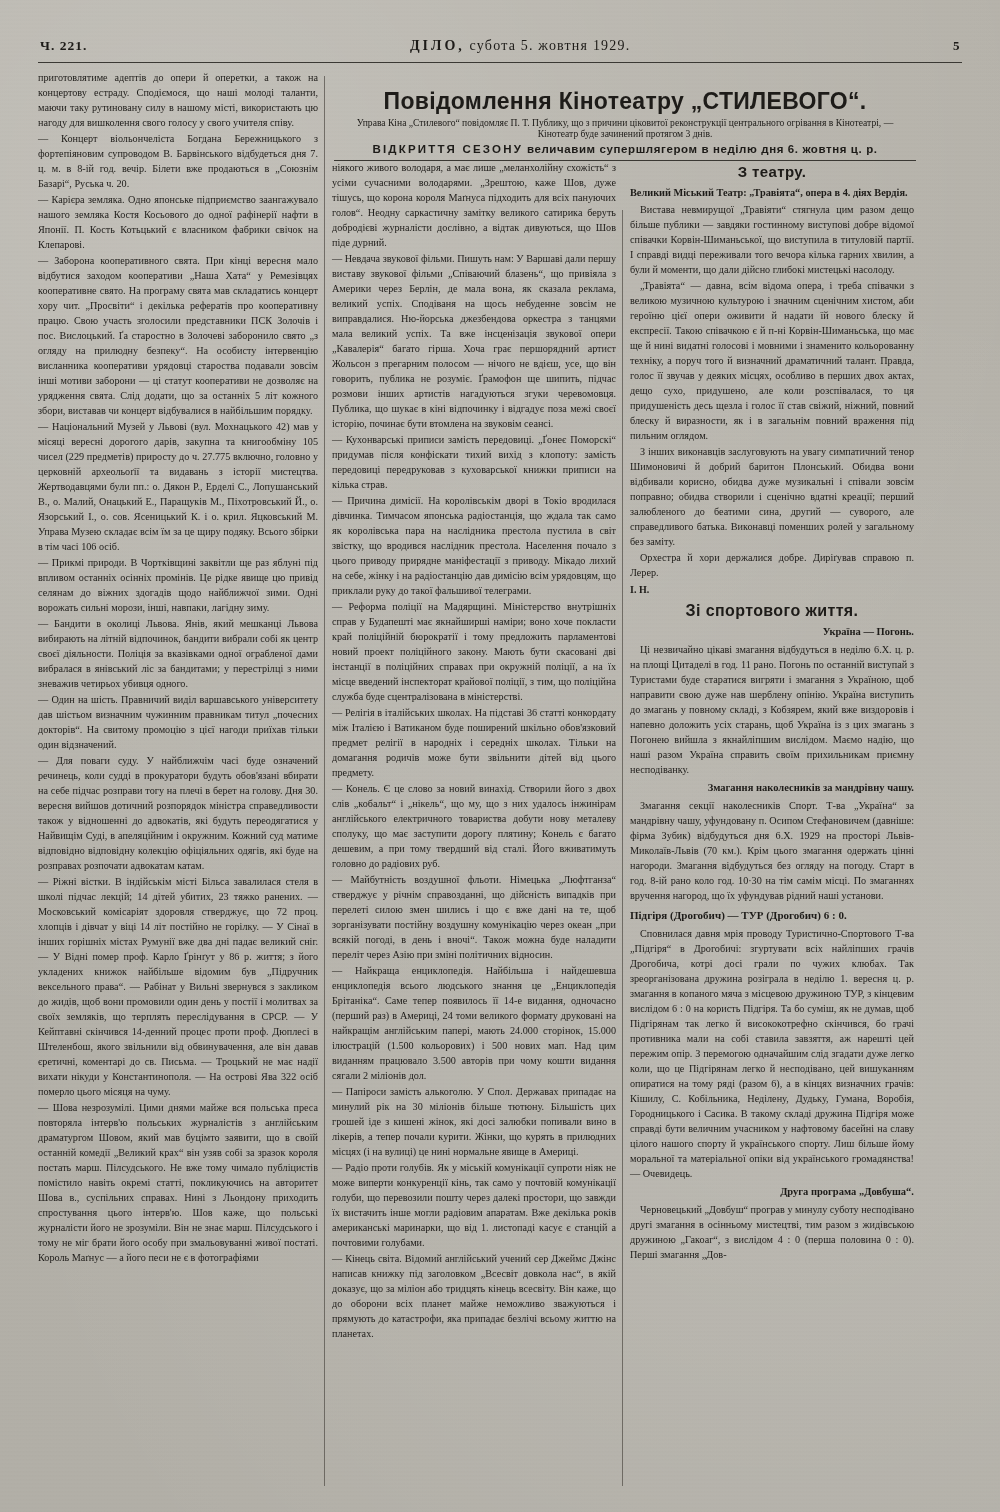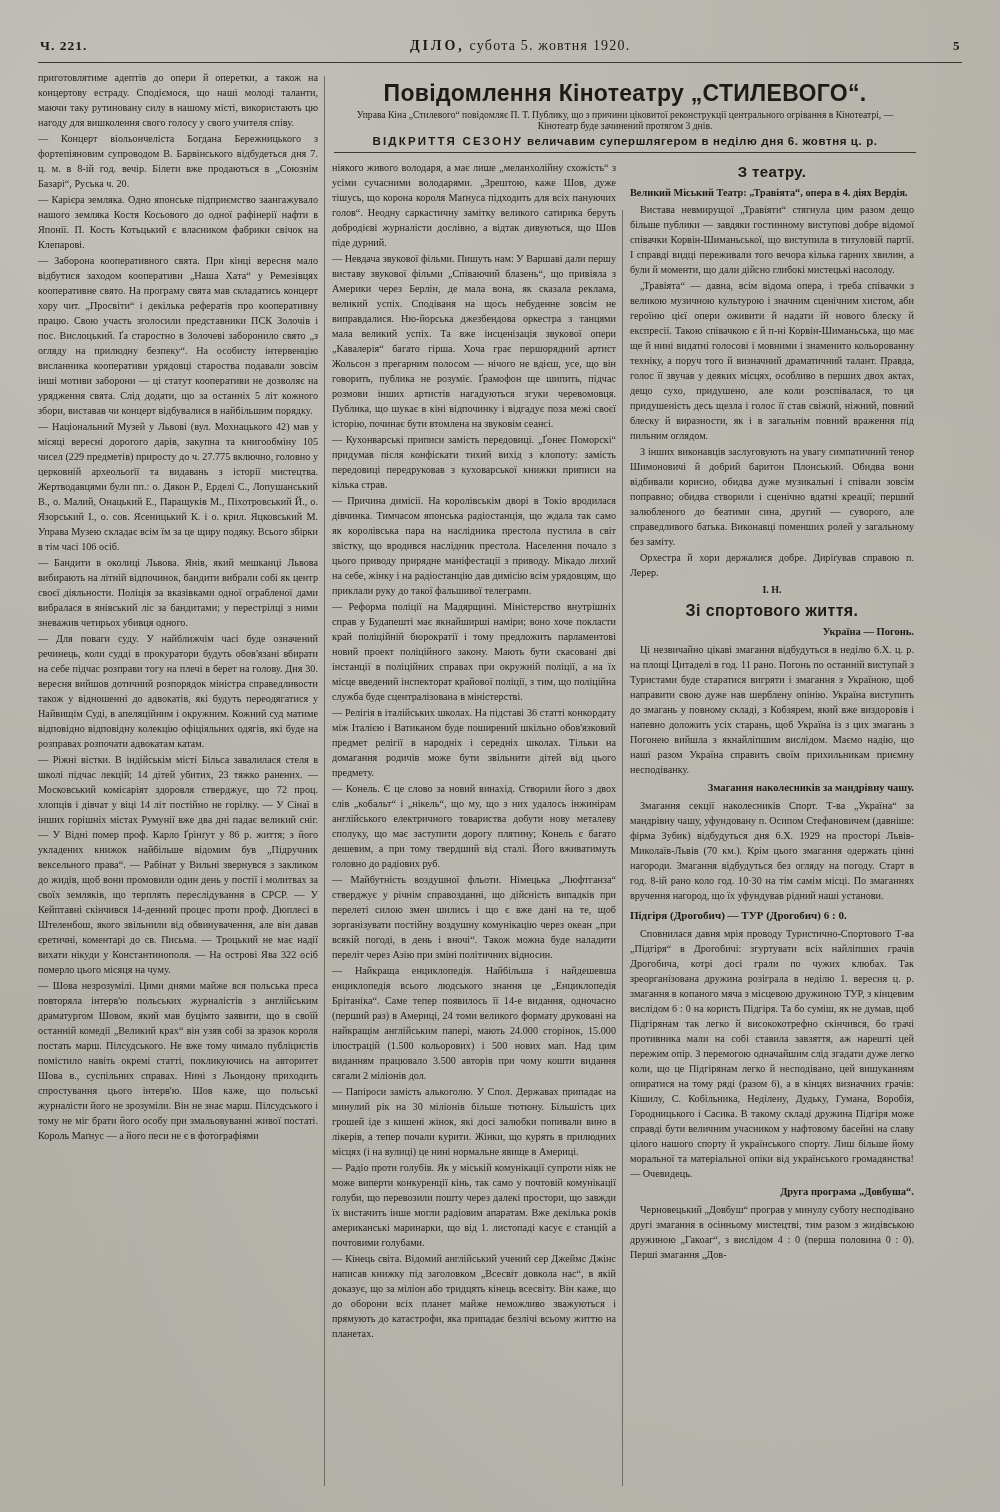--- a/index.html
+++ b/index.html
@@ -80,21 +80,21 @@
   p {
     margin: 0 0 1px 0;
     text-indent: 0;
   }
   p.ind { text-indent: 10px; }
 
   
   .cinema {
     position: absolute;
     left: 296px;
-    top: 8px;
+    top: 16px;
     width: 582px;
     text-align: center;
   }
   .cinema h1 {
     margin: 2px 0 2px 0;
     font-size: 23px;
     font-weight: bold;
     letter-spacing: 0.3px;
     font-family: "Liberation Sans", sans-serif;
   }
@@ -132,21 +132,21 @@
     font-weight: bold;
     font-size: 10.5px;
     margin: 3px 0 3px 0;
   }
   .theatre-lead {
     font-weight: bold;
     font-size: 10.3px;
     margin-bottom: 2px;
   }
   .sign {
-    text-align: center;
+    text-align: left;
     font-weight: bold;
     font-size: 10px;
     margin-top: 2px;
   }
   .score-head {
     font-weight: bold;
     font-size: 11px;
     margin: 5px 0 3px 0;
   }
   .grain {
@@ -161,21 +161,21 @@
 </style>
 </head>
 <body>
 
 <div class="page">
 
   <div class="masthead">
     <div class="issue">Ч. 221.</div>
     <div class="center">
       <b>ДІЛО,</b>
-      <span>субота 5. жовтня 1920.</span>
+      <span>субота 5. жовтня 1929.</span>
     </div>
     <div class="pageno">5</div>
   </div>
 
   <div class="rule-top"></div>
 
   <div class="columns">
 
     <div class="vrule vr1"></div>
     <div class="vrule vr2"></div>
@@ -189,21 +189,23 @@
       </div>
       <div class="cinema-rule"></div>
     </div>
 
     <div class="col col1">
       <p>приготовлятиме адептів до опери й оперетки, а також на концертову естраду. Сподіємося, що наші молоді таланти, маючи таку рутиновану силу в нашому місті, використають цю нагоду для вишколення свого голосу у свого учителя співу.</p>
       <p>— Концерт віольончеліста Богдана Бережницького з фортепіяновим супроводом В. Барвінського відбудеться дня 7. ц. м. в 8-ій год. вечір. Білети вже продаються в „Союзнім Базарі“, Руська ч. 20.</p>
       <p>— Карієра земляка. Одно японське підприємство заангажувало нашого земляка Костя Косьового до одної рафінерії нафти в Японії. П. Кость Котьцький є власником фабрики свічок на Клепарові.</p>
       <p>— Заборона кооперативного свята. При кінці вересня мало відбутися заходом кооперативи „Наша Хата“ у Ремезівцях кооперативне свято. На програму свята мав складатись концерт хору чит. „Просвіти“ і декілька рефератів про кооперативну працю. Свою участь зголосили представники ПСК Золочів і пос. Вислоцький. Ґа старостно в Золочеві заборонило свято „з огляду на прилюдну безпеку“. На особисту інтервенцію висланника кооперативи урядовці староства подавали зовсім інші мотиви заборони — ці статут кооперативи не дозволяє на урядження свята. Слід додати, що за останніх 5 літ кожного збори, виставав чи концерт відбувалися в найбільшим порядку.</p>
       <p>— Національний Музей у Львові (вул. Мохнацького 42) мав у місяці вересні дорогого дарів, закупна та книгообміну 105 чисел (229 предметів) приросту до ч. 27.775 включно, головно у церковній археольоґії та видавань з історії мистецтва. Жертводавцями були пп.: о. Дякон Р., Ерделі С., Лопушанський В., о. Малий, Онацький Е., Паращуків М., Піхотровський Й., о. Язорський І., о. сов. Ясеницький К. і о. крил. Яцковський М. Управа Музею складає всім їм за це щиру подяку. Всього збірки в тім часі 106 осіб.</p>
+      <p>— Прикмі природи. В Чортківщині заквітли ще раз яблуні під впливом останніх осінніх промінів. Це рідке явище цю привід селянам до віжних здогадів щодо найближчої зими. Одні ворожать сильні морози, інші, навпаки, лагідну зиму.</p>
       <p>— Бандити в околиці Львова. Янів, який мешканці Львова вибирають на літній відпочинок, бандити вибрали собі як центр своєї діяльности. Поліція за вказівками одної ограбленої дами вибралася в янівський ліс за бандитами; у перестрілці з ними зневажив четирьох убивця одного.</p>
+      <p>— Один на шість. Правничий виділ варшавського університету дав шістьом визначним чужинним правникам титул „почесних докторів“. На свитому промоцію з цієї нагоди приїхав тільки один відзначений.</p>
       <p>— Для поваги суду. У найближчім часі буде означений речинець, коли судді в прокуратори будуть обов'язані вбирати на себе підчас розправи тогу на плечі в берет на голову. Дня 30. вересня вийшов дотичний розпорядок міністра справедливости також у відношенні до адвокатів, які будуть переодягатися у Найвищім Суді, в апеляційним і окружним. Кожний суд матиме відповідно відповідну колекцію офіціяльних одягів, які буде на розправах розпочати адвокатам катам.</p>
       <p>— Ріжні вістки. В індійськім місті Більса завалилася стеля в школі підчас лекцій; 14 дітей убитих, 23 тяжко ранених. — Московський комісаріят здоровля стверджує, що 72 проц. хлопців і дівчат у віці 14 літ постійно не горілку. — У Сінаї в інших горішніх містах Румунії вже два дні падає великий сніг. — У Відні помер проф. Карло Ґрінґут у 86 р. життя; з його укладених книжок найбільше відомим був „Підручник вексельного права“. — Рабінат у Вильні звернувся з закликом до жидів, щоб вони промовили один день у постії і молитвах за своїх земляків, що терплять переслідування в СРСР. — У Кейптавні скінчився 14-денний процес проти проф. Дюплесі в Штеленбош, якого звільнили від обвинувачення, але він давав єретичні, коментарі до св. Письма. — Троцький не має надії вихати нікуди у Константинополя. — На острові Ява 322 осіб померло цього місяця на чуму.</p>
       <p>— Шова незрозумілі. Цими днями майже вся польська преса повторяла інтерв'ю польських журналістів з англійським драматургом Шовом, який мав буцімто заявити, що в своїй останній комедії „Великий крах“ він узяв собі за зразок короля постать марш. Пілсудського. Не вже тому чимало публіцистів помістило навіть окремі статті, покликуючись на авторитет Шова в., суспільних справах. Нині з Льондону приходить спростування цього інтерв'ю. Шов каже, що польські журналісти його не зрозуміли. Він не знає марш. Пілсудського і тому не міг брати його особу при змальовуванні живої постаті. Король Маґнус — а його песи не є в фотографіями</p>
     </div>
 
     <div class="col col2" style="top:90px;">
       <p>ніякого живого володаря, а має лише „меланхолійну схожість“ з усіми сучасними володарями. „Зрештою, каже Шов, дуже тішусь, що корона короля Маґнуса підходить для всіх пануючих голов“. Неодну саркастичну замітку великого сатирика беруть добродієві журналісти дослівно, а відтак дивуються, що Шов піде дурний.</p>
       <p>— Невдача звукової фільми. Пишуть нам: У Варшаві дали першу виставу звукової фільми „Співаючий блазень“, що привіяла з Америки через Берлін, де мала вона, як сказала реклама, великий успіх. Сподіваня на щось небуденне зовсім не виправдалися. Ню-йорська джезбендова оркестра з танцями мала великий успіх. Та вже інсценізація звукової опери „Кавалерія“ багато гірша. Хоча грає першорядний артист Жольсон з прегарним полосом — нічого не вдієш, усе, що він говорить, публика не розуміє. Ґрамофон ще шипить, підчас розмови інших артистів нагадуються згуки черевомовця. Публика, що шукає в кіні відпочинку і відгадує поза межі своєї історію, починає бути втомлена на звуковім сеансі.</p>
       <p>— Кухонварські приписи замість передовиці. „Ґонеє Поморскі“ придумав після конфіскати тихий вихід з клопоту: замість передовиці передруковав з куховарської книжки приписи на кілька страв.</p>
       <p>— Причина димісії. На королівськім дворі в Токіо вродилася дівчинка. Тимчасом японська радіостанція, що ждала так само як королівська пара на наслідника престола пустила в світ звістку, що вродився наслідник престола. Населення почало з цього приводу прирядне маніфестації з приводу. Мікадо лихий на себе, жінку і на радіостанцію дав димісію всім урядовцям, що приклали руку до такої фальшивої телеграми.</p>

